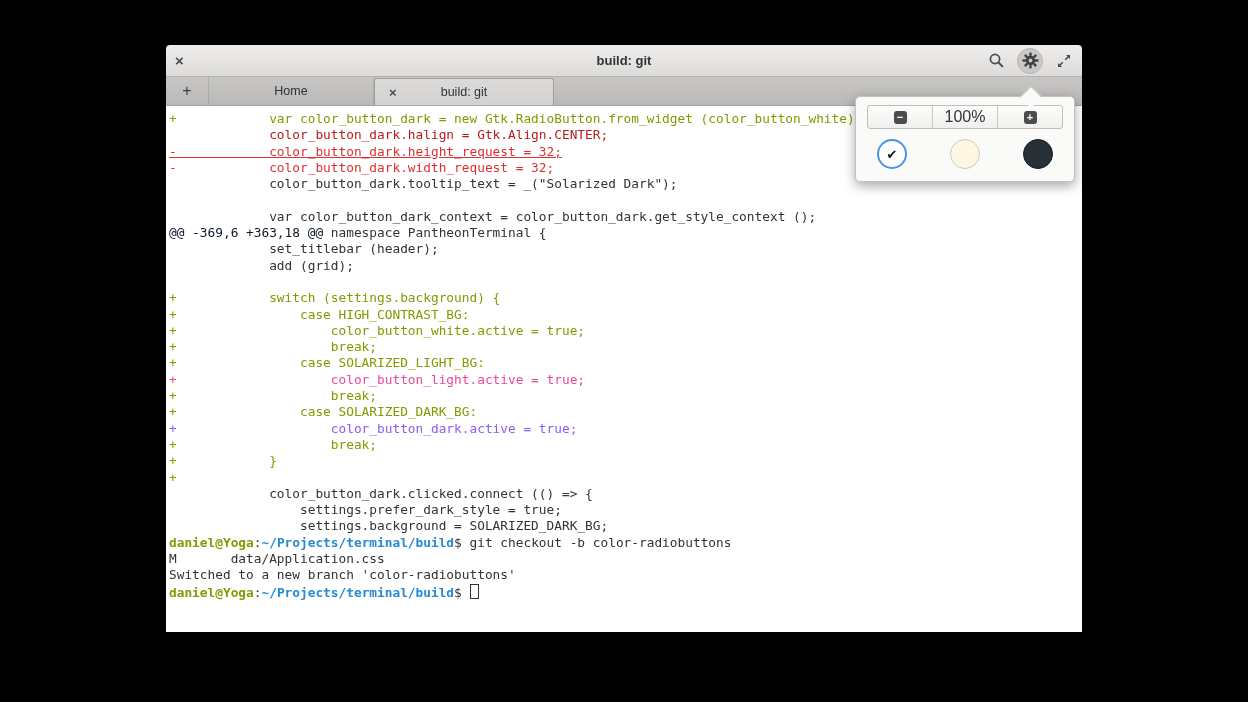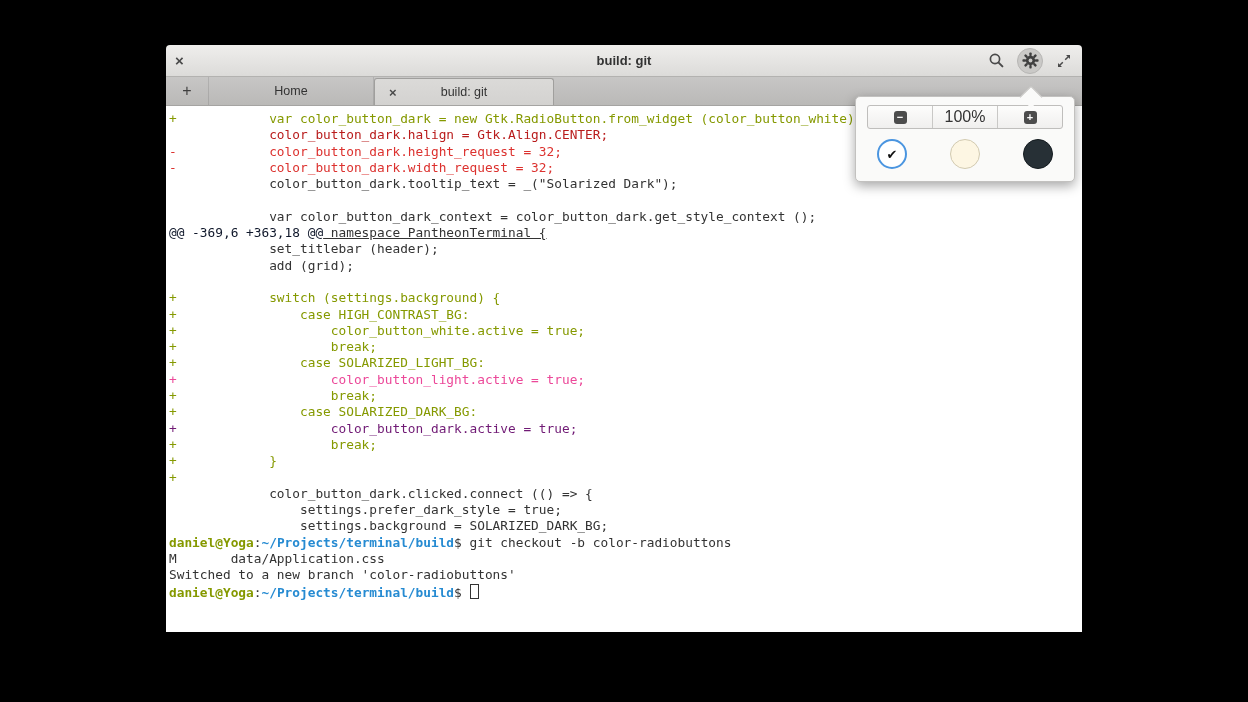--- a/index.html
+++ b/index.html
@@ -132,38 +132,38 @@
     </div>
     <div class="tab tab-active">
       <span class="tab-close">×</span>
       <span>build: git</span>
     </div>
   </div>
 
   <div class="terminal">
       <div class="term-line"><span style="color: rgb(133, 153, 0);">+            var color_button_dark = new Gtk.RadioButton.from_widget (color_button_white);</span></div>
       <div class="term-line"><span style="color: #b91c1c;">             color_button_dark.halign = Gtk.Align.CENTER;</span></div>
-      <div class="term-line"><span style="color: rgb(220, 50, 47);">-            color_button_dark.height_request = 32;</span></div>
+      <div class="term-line"><span style="color: rgb(220, 50, 47); text-decoration: underline;">-            color_button_dark.height_request = 32;</span></div>
       <div class="term-line"><span style="color: rgb(220, 50, 47);">-            color_button_dark.width_request = 32;</span></div>
       <div class="term-line"><span style="color: rgb(51, 51, 51);">             color_button_dark.tooltip_text = _("Solarized Dark");</span></div>
       <div class="term-line"><span style="color: rgb(51, 51, 51);"></span></div>
       <div class="term-line"><span style="color: rgb(51, 51, 51);">             var color_button_dark_context = color_button_dark.get_style_context ();</span></div>
-      <div class="term-line"><span style="color: #0f172a;">@@ -369,6 +363,18 @@</span><span style="color: rgb(51, 51, 51); text-decoration: underline;"> namespace PantheonTerminal {</span></div>
+      <div class="term-line"><span style="color: #0f172a;">@@ -369,6 +363,18 @@</span><span style="color: rgb(51, 51, 51);"> namespace PantheonTerminal {</span></div>
       <div class="term-line"><span style="color: rgb(51, 51, 51);">             set_titlebar (header);</span></div>
       <div class="term-line"><span style="color: rgb(51, 51, 51);">             add (grid);</span></div>
       <div class="term-line"><span style="color: rgb(51, 51, 51);"></span></div>
       <div class="term-line"><span style="color: rgb(133, 153, 0);">+            switch (settings.background) {</span></div>
       <div class="term-line"><span style="color: rgb(133, 153, 0);">+                case HIGH_CONTRAST_BG:</span></div>
       <div class="term-line"><span style="color: rgb(133, 153, 0);">+                    color_button_white.active = true;</span></div>
       <div class="term-line"><span style="color: rgb(133, 153, 0);">+                    break;</span></div>
       <div class="term-line"><span style="color: rgb(133, 153, 0);">+                case SOLARIZED_LIGHT_BG:</span></div>
       <div class="term-line"><span style="color: #ec4899;">+                    color_button_light.active = true;</span></div>
       <div class="term-line"><span style="color: rgb(133, 153, 0);">+                    break;</span></div>
       <div class="term-line"><span style="color: rgb(133, 153, 0);">+                case SOLARIZED_DARK_BG:</span></div>
-      <div class="term-line"><span style="color: #701a75;">+                    color_button_dark.active = true;</span></div>
+      <div class="term-line"><span style="color: #8b5cf6;">+                    color_button_dark.active = true;</span></div>
       <div class="term-line"><span style="color: rgb(133, 153, 0);">+                    break;</span></div>
       <div class="term-line"><span style="color: rgb(133, 153, 0);">+            }</span></div>
       <div class="term-line"><span style="color: rgb(133, 153, 0);">+</span></div>
       <div class="term-line"><span style="color: rgb(51, 51, 51);">             color_button_dark.clicked.connect (() =&gt; {</span></div>
       <div class="term-line"><span style="color: rgb(51, 51, 51);">                 settings.prefer_dark_style = true;</span></div>
       <div class="term-line"><span style="color: rgb(51, 51, 51);">                 settings.background = SOLARIZED_DARK_BG;</span></div>
       <div class="term-line"><span style="color: rgb(133, 153, 0); font-weight: bold;">daniel@Yoga</span><span style="color: rgb(51, 51, 51);">:</span><span style="color: rgb(38, 139, 210); font-weight: bold;">~/Projects/terminal/build</span><span style="color: rgb(51, 51, 51);">$ git checkout -b color-radiobuttons</span></div>
       <div class="term-line"><span style="color: rgb(51, 51, 51);">M       data/Application.css</span></div>
       <div class="term-line"><span style="color: rgb(51, 51, 51); margin-top: 28px;">Switched to a new branch 'color-radiobuttons'</span></div>
       <div class="term-line"><span style="color: rgb(133, 153, 0); font-weight: bold;">daniel@Yoga</span><span style="color: rgb(51, 51, 51);">:</span><span style="color: rgb(38, 139, 210); font-weight: bold;">~/Projects/terminal/build</span><span style="color: rgb(51, 51, 51);">$ </span><span class="cursor"></span></div>

